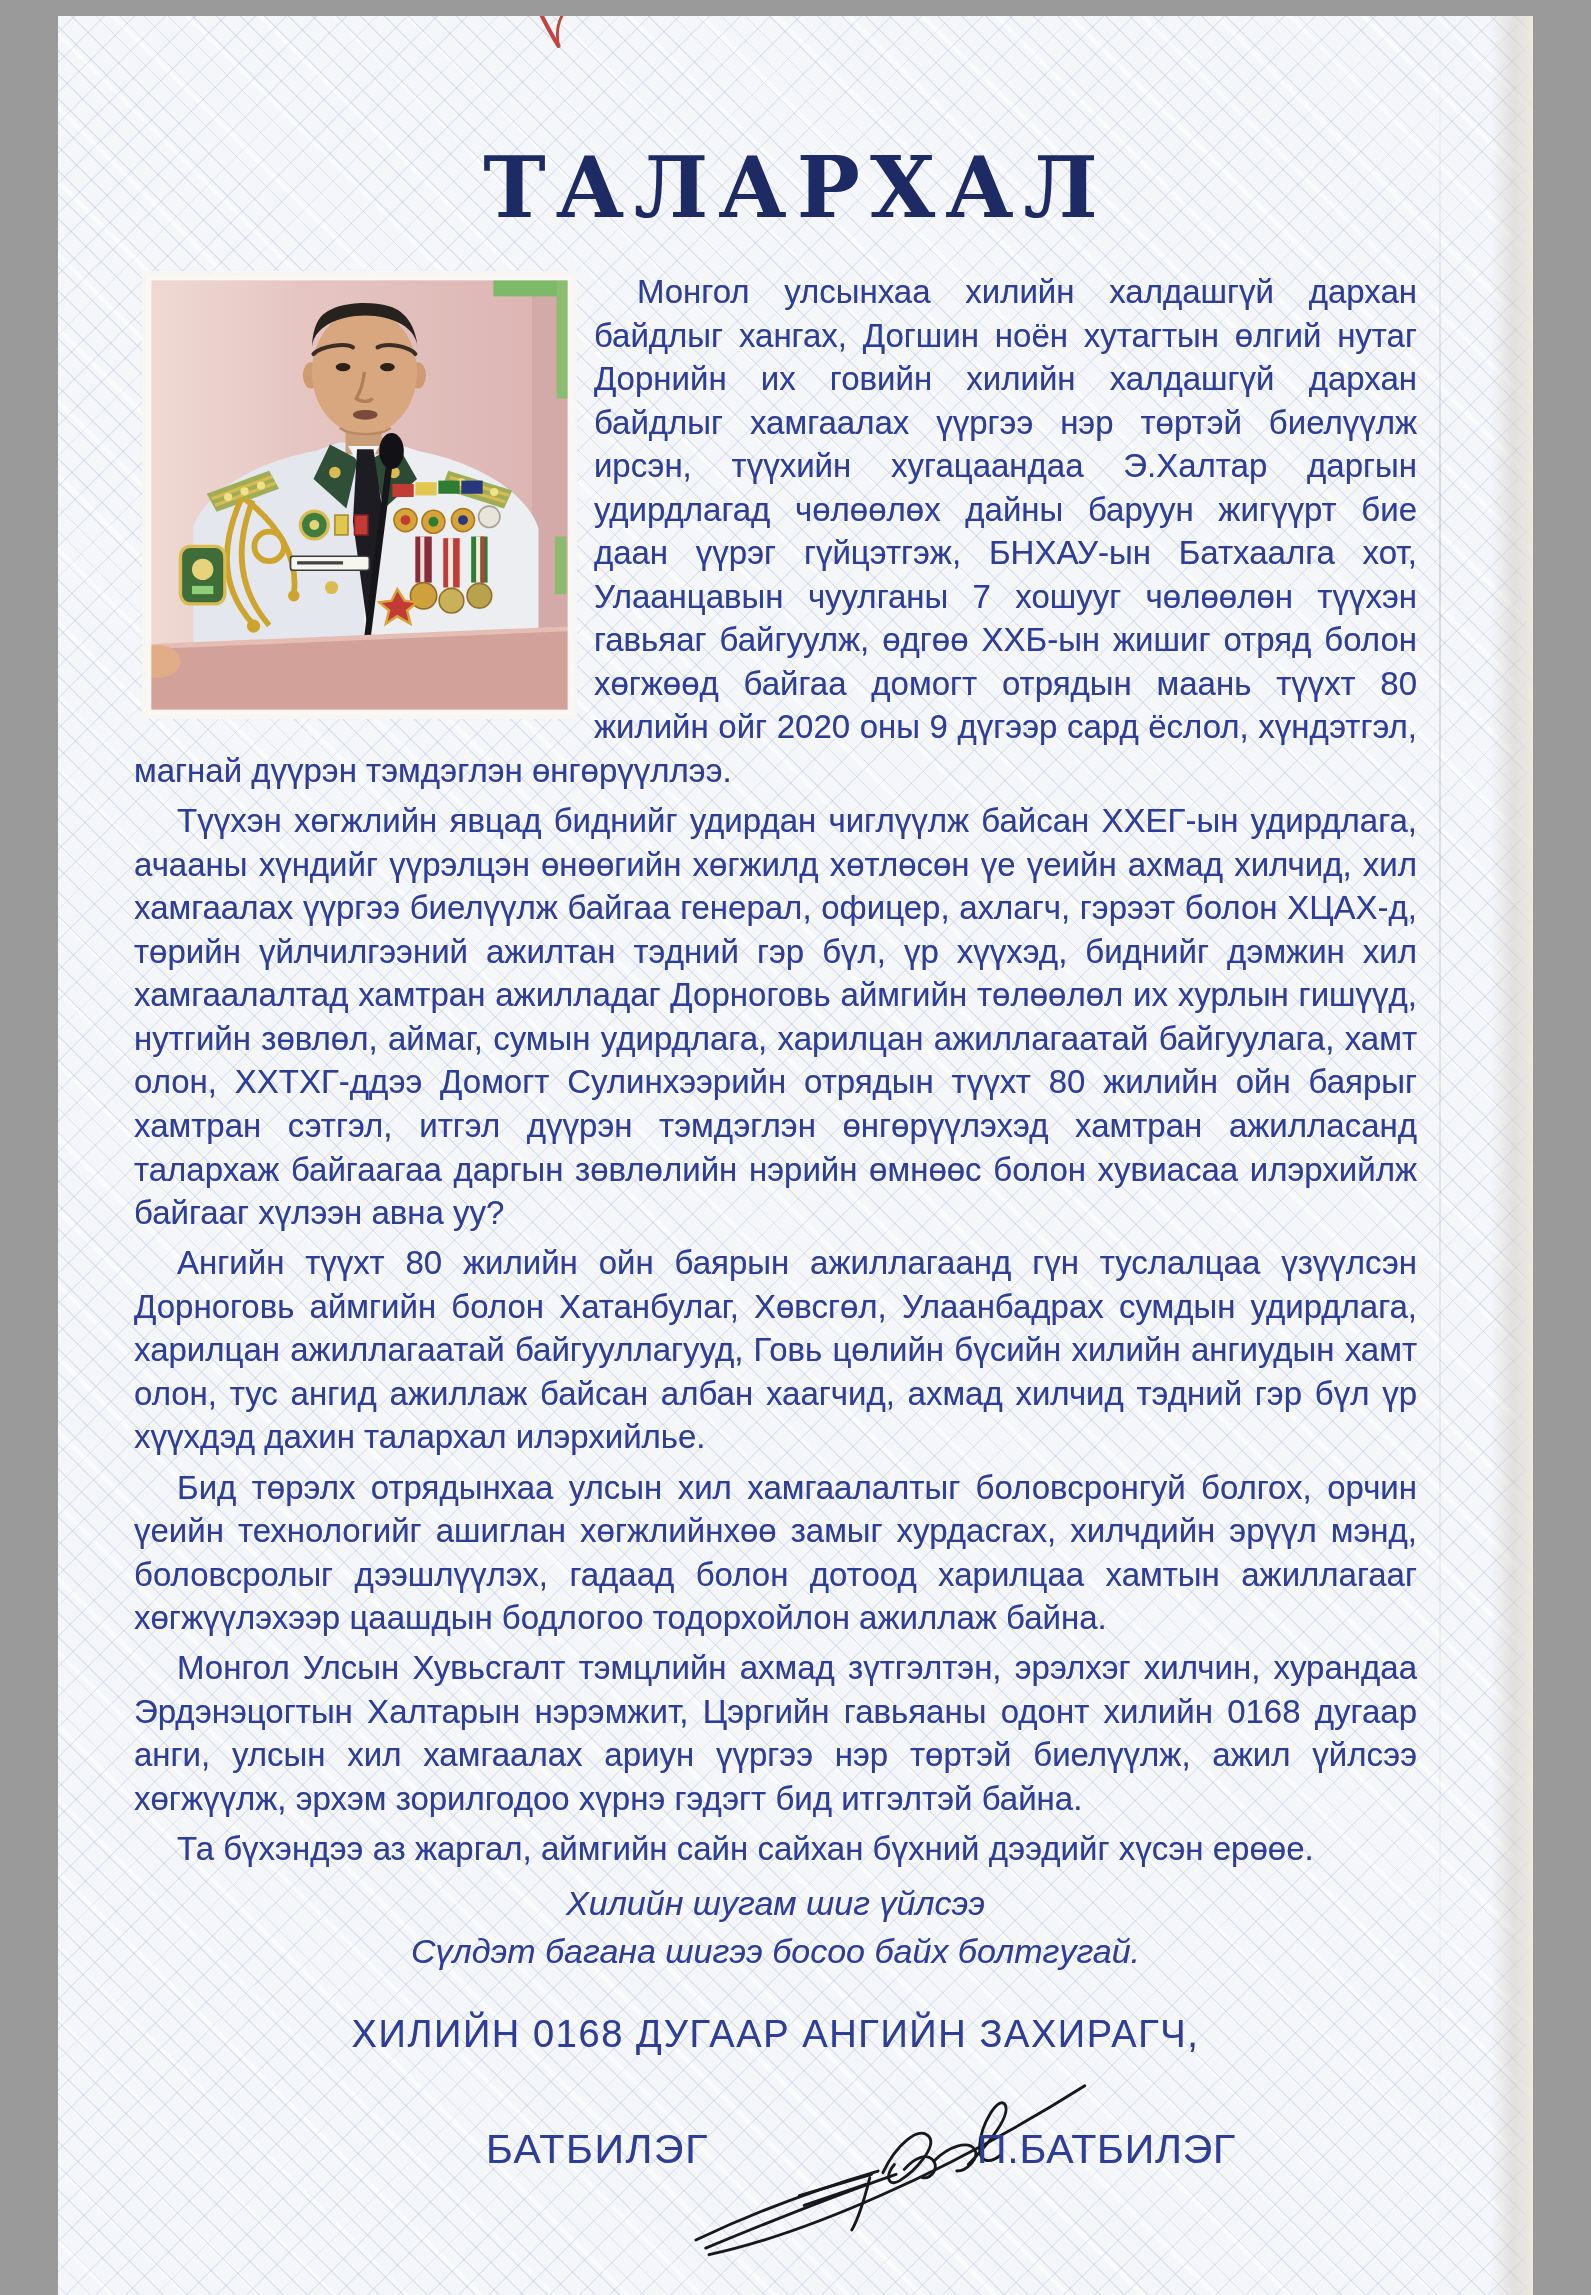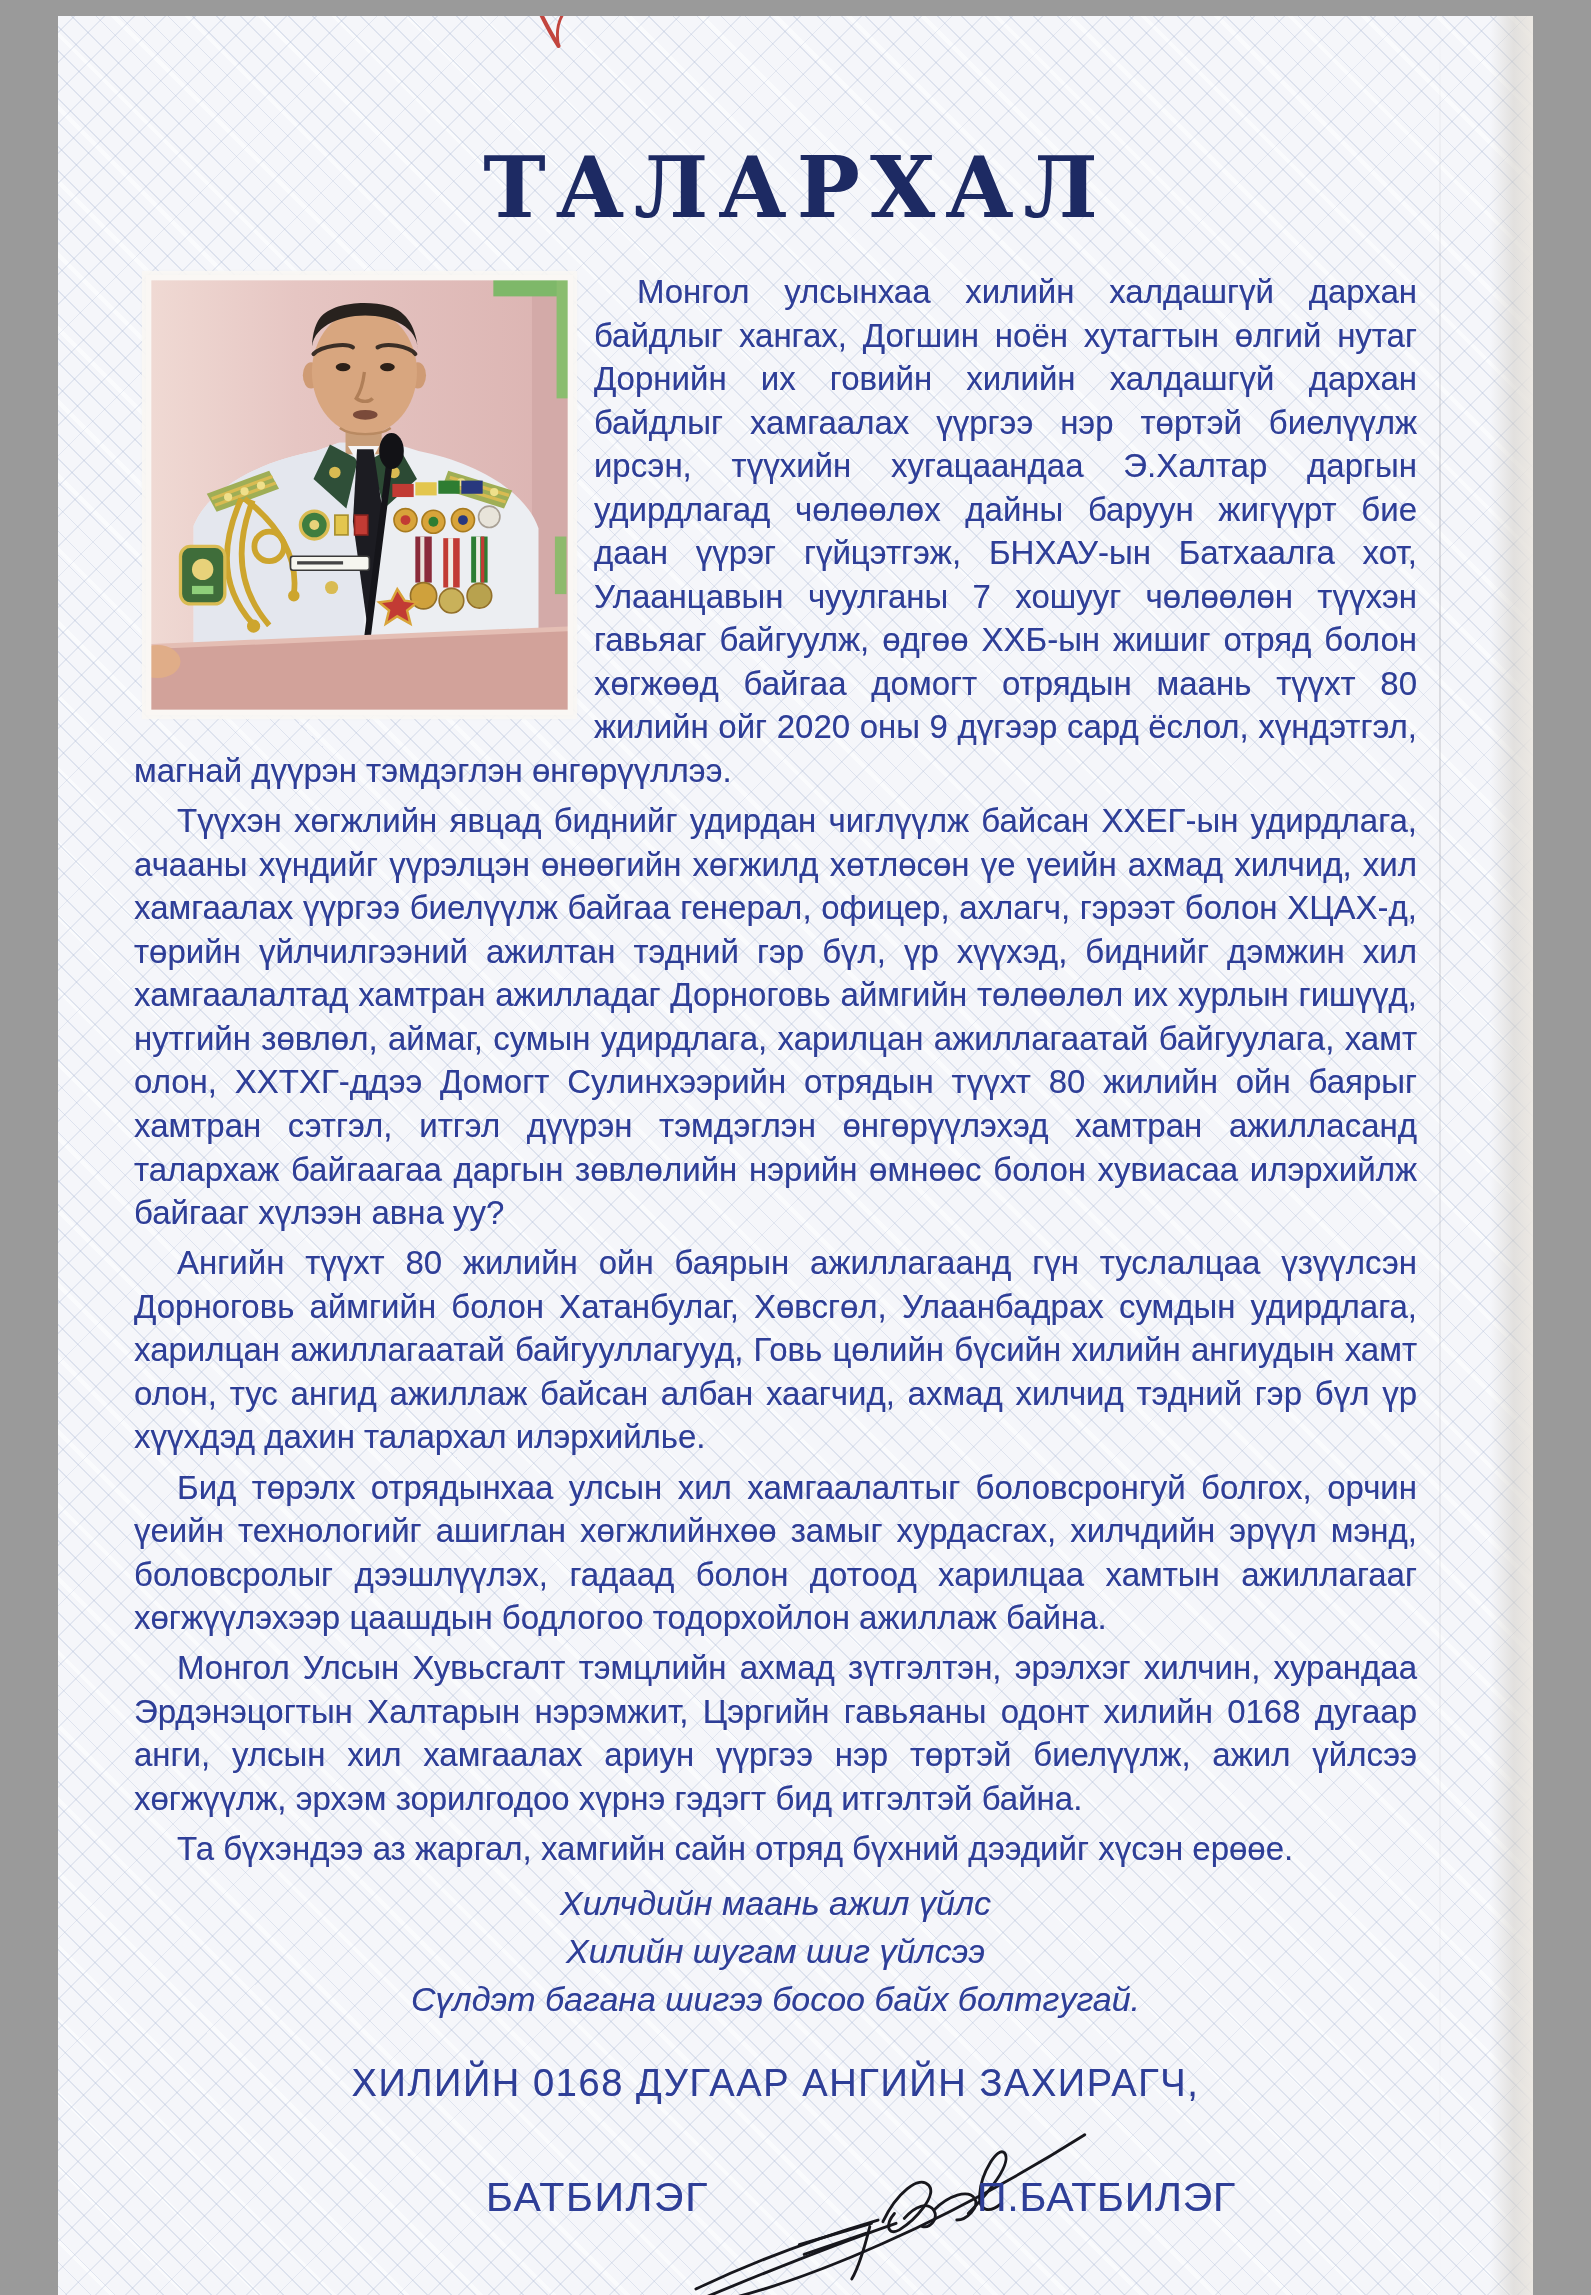--- a/index.html
+++ b/index.html
@@ -191,24 +191,23 @@
         </g>
         <rect x="3" y="3" width="514" height="529" fill="none" stroke="#faf7f4" stroke-width="7"></rect>
       </svg>
     </div>
 
     <p class="body">Монгол улсынхаа хилийн халдашгүй дархан байдлыг хангах, Догшин ноён хутагтын өлгий нутаг Дорнийн их говийн хилийн халдашгүй дархан байдлыг хамгаалах үүргээ нэр төртэй биелүүлж ирсэн, түүхийн хугацаандаа Э.Халтар даргын удирдлагад чөлөөлөх дайны баруун жигүүрт бие даан үүрэг гүйцэтгэж, БНХАУ-ын Батхаалга хот, Улаанцавын чуулганы 7 хошууг чөлөөлөн түүхэн гавьяаг байгуулж, өдгөө ХХБ-ын жишиг отряд болон хөгжөөд байгаа домогт отрядын маань түүхт 80 жилийн ойг 2020 оны 9 дүгээр сард ёслол, хүндэтгэл, магнай дүүрэн тэмдэглэн өнгөрүүллээ.</p>
     <p class="body clear">Түүхэн хөгжлийн явцад биднийг удирдан чиглүүлж байсан ХХЕГ-ын удирдлага, ачааны хүндийг үүрэлцэн өнөөгийн хөгжилд хөтлөсөн үе үеийн ахмад хилчид, хил хамгаалах үүргээ биелүүлж байгаа генерал, офицер, ахлагч, гэрээт болон ХЦАХ-д, төрийн үйлчилгээний ажилтан тэдний гэр бүл, үр хүүхэд, биднийг дэмжин хил хамгаалалтад хамтран ажилладаг Дорноговь аймгийн төлөөлөл их хурлын гишүүд, нутгийн зөвлөл, аймаг, сумын удирдлага, харилцан ажиллагаатай байгуулага, хамт олон, ХХТХГ-ддээ Домогт Сулинхээрийн отрядын түүхт 80 жилийн ойн баярыг хамтран сэтгэл, итгэл дүүрэн тэмдэглэн өнгөрүүлэхэд хамтран ажилласанд талархаж байгаагаа даргын зөвлөлийн нэрийн өмнөөс болон хувиасаа илэрхийлж байгааг хүлээн авна уу?</p>
     <p class="body clear">Ангийн түүхт 80 жилийн ойн баярын ажиллагаанд гүн туслалцаа үзүүлсэн Дорноговь аймгийн болон Хатанбулаг, Хөвсгөл, Улаанбадрах сумдын удирдлага, харилцан ажиллагаатай байгууллагууд, Говь цөлийн бүсийн хилийн ангиудын хамт олон, тус ангид ажиллаж байсан албан хаагчид, ахмад хилчид тэдний гэр бүл үр хүүхдэд дахин талархал илэрхийлье.</p>
     <p class="body clear">Бид төрэлх отрядынхаа улсын хил хамгаалалтыг боловсронгуй болгох, орчин үеийн технологийг ашиглан хөгжлийнхөө замыг хурдасгах, хилчдийн эрүүл мэнд, боловсролыг дээшлүүлэх, гадаад болон дотоод харилцаа хамтын ажиллагааг хөгжүүлэхээр цаашдын бодлогоо тодорхойлон ажиллаж байна.</p>
     <p class="body clear">Монгол Улсын Хувьсгалт тэмцлийн ахмад зүтгэлтэн, эрэлхэг хилчин, хурандаа Эрдэнэцогтын Халтарын нэрэмжит, Цэргийн гавьяаны одонт хилийн 0168 дугаар анги, улсын хил хамгаалах ариун үүргээ нэр төртэй биелүүлж, ажил үйлсээ хөгжүүлж, эрхэм зорилгодоо хүрнэ гэдэгт бид итгэлтэй байна.</p>
-    <p class="body clear">Та бүхэндээ аз жаргал, хамгийн сайн отряд бүхний дээдийг хүсэн ерөөе.</p>
+    <p class="body clear">Та бүхэндээ аз жаргал, аймгийн сайн сайхан бүхний дээдийг хүсэн ерөөе.</p>
 
     <div class="verse">
-      <div>Хилчдийн маань ажил үйлс</div>
       <div>Хилийн шугам шиг үйлсээ</div>
       <div>Сүлдэт багана шигээ босоо байх болтгугай.</div>
     </div>
 
     <div class="signoff">ХИЛИЙН 0168 ДУГААР АНГИЙН ЗАХИРАГЧ,</div>
 
     <div class="footer-row">
       <span class="rank-label">БАТБИЛЭГ</span>
       <svg class="signature" viewBox="0 0 520 245">
         <g stroke="#17171d" stroke-width="3.5" fill="none" stroke-linecap="round">

